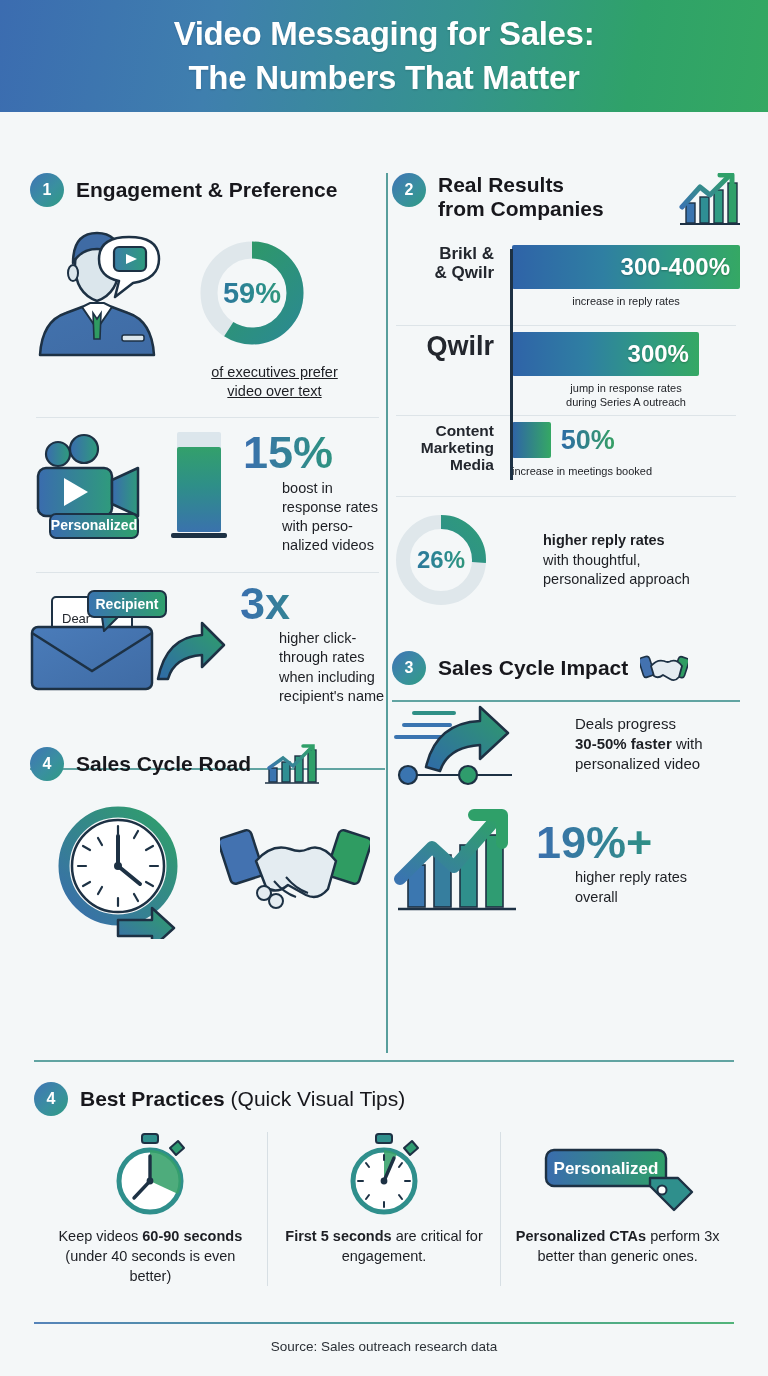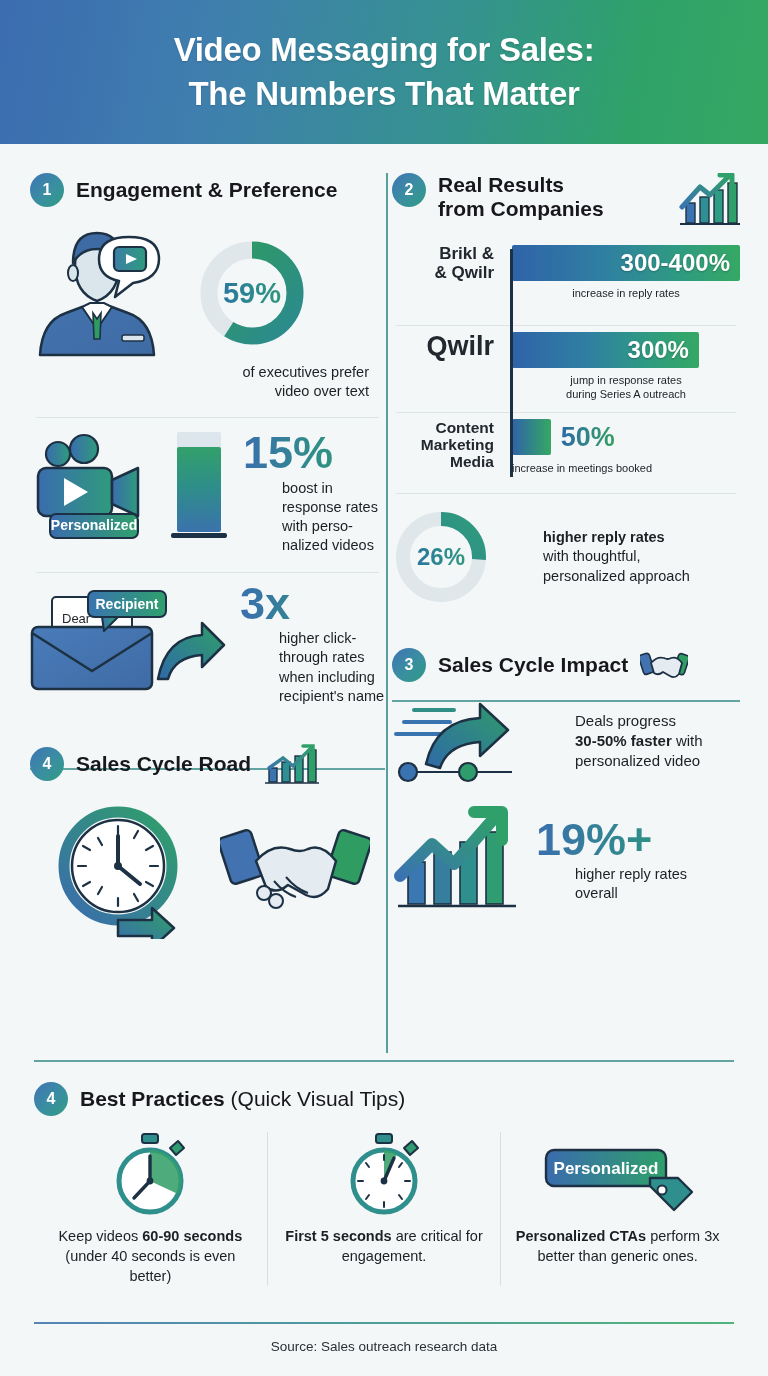--- a/index.html
+++ b/index.html
@@ -6,21 +6,21 @@
   html, body {
     width: 768px; height: 1376px;
     background: #f2f6f7;
     font-family: "Liberation Sans", sans-serif;
     overflow: hidden;
   }
   .page { position: relative; width: 768px; height: 1376px; background: #f4f7f8; }
 
   
   .header {
-    position: absolute; left: 0; top: 0; width: 768px; height: 144px;
+    position: absolute; left: 0; top: 0; width: 768px; height: 112px;
     background: linear-gradient(100deg, #3b6cb0 0%, #3f7fae 28%, #35938e 60%, #2fa269 82%, #34a862 100%);
     display: flex; flex-direction: column; align-items: center; justify-content: center;
   }
   .header h1 {
     color: #ffffff; font-size: 33px; font-weight: bold; line-height: 1.33;
     text-align: center; letter-spacing: -0.3px;
     text-shadow: 0 1px 2px rgba(0,0,0,.16);
   }
 
   
@@ -80,21 +80,21 @@
   .bar-row { display: flex; align-items: flex-start; min-height: 74px; }
   .bar-label {
     width: 112px; text-align: right; padding-right: 10px;
     font-size: 17px; font-weight: bold; color: #23272e; line-height: 1.1;
     display: flex; flex-direction: column; justify-content: center;
   }
   .bar-label.big { font-size: 27px; }
   .bar-label.sml { font-size: 15.5px; }
   .bar-wrap { flex: 1; padding-left: 8px; }
   .bar {
-    height: 36px; border-radius: 2px;
+    height: 44px; border-radius: 2px;
     background: linear-gradient(90deg, #2f63a8 0%, #2f7fa2 40%, #2f9a82 72%, #35a864 100%);
     display: flex; align-items: center; justify-content: flex-end;
     padding-right: 10px;
     color: #fff; font-size: 24px; font-weight: bold;
     text-shadow: 0 1px 2px rgba(0,0,0,.25);
   }
   .bar-sub { font-size: 11px; color: #1d1f24; text-align: center; margin-top: 5px; line-height: 1.28; }
   .bar-inline { display: flex; align-items: center; gap: 10px; }
   .bar-inline .val {
     font-size: 27px; font-weight: bold;
@@ -177,21 +177,21 @@
                   <stop offset="1" stop-color="#2b8a90"></stop>
               </linearGradient>
             </defs>
             <circle cx="56" cy="56" r="43" fill="none" stroke="#dfe7eb" stroke-width="17"></circle>
             <circle cx="56" cy="56" r="43" fill="none" stroke="url(#gArc59)" stroke-width="17" stroke-dasharray="159.4 270.1" stroke-dashoffset="0" transform="rotate(-90 56 56)"></circle>
           </svg>
           <div class="val" style="font-size:29px;">59%</div>
         </div>
       </div>
       <div style="text-align:right; padding-right:16px; margin-top:6px;">
-        <div class="cap" style="margin-left:150px;">
+        <div class="cap" style="text-align:center; margin-left:150px;text-decoration:underline;">
           <span>of executives prefer</span><br>
           <span>video over text</span>
         </div>
       </div>
 
       <div class="soft-rule" style="margin:16px 6px 0 6px;"></div>
 
       <div class="row" style="margin-top:14px; padding-left:2px; align-items:flex-start;">
         <svg width="125" height="112" viewBox="0 0 125 112">
           <defs>

